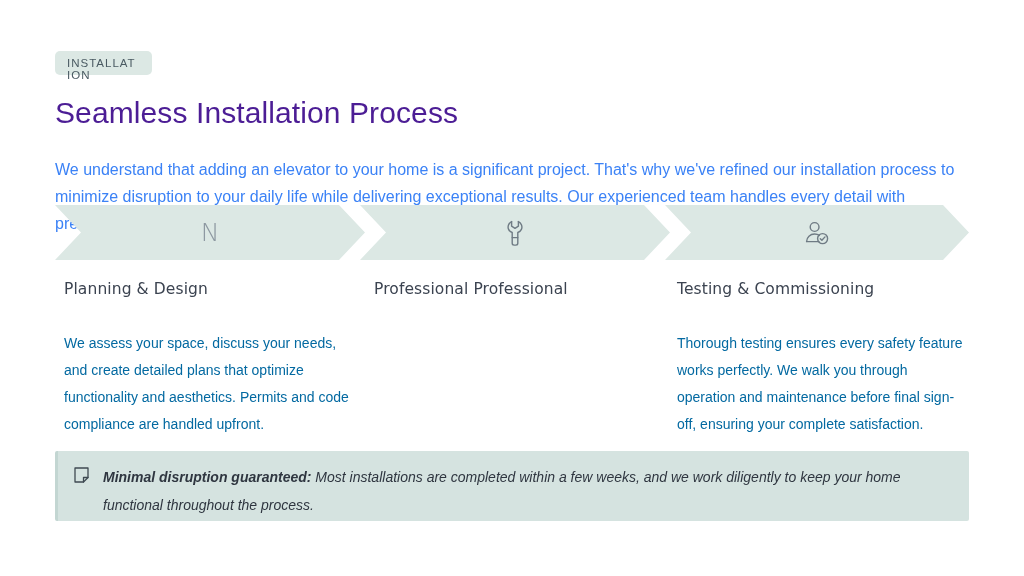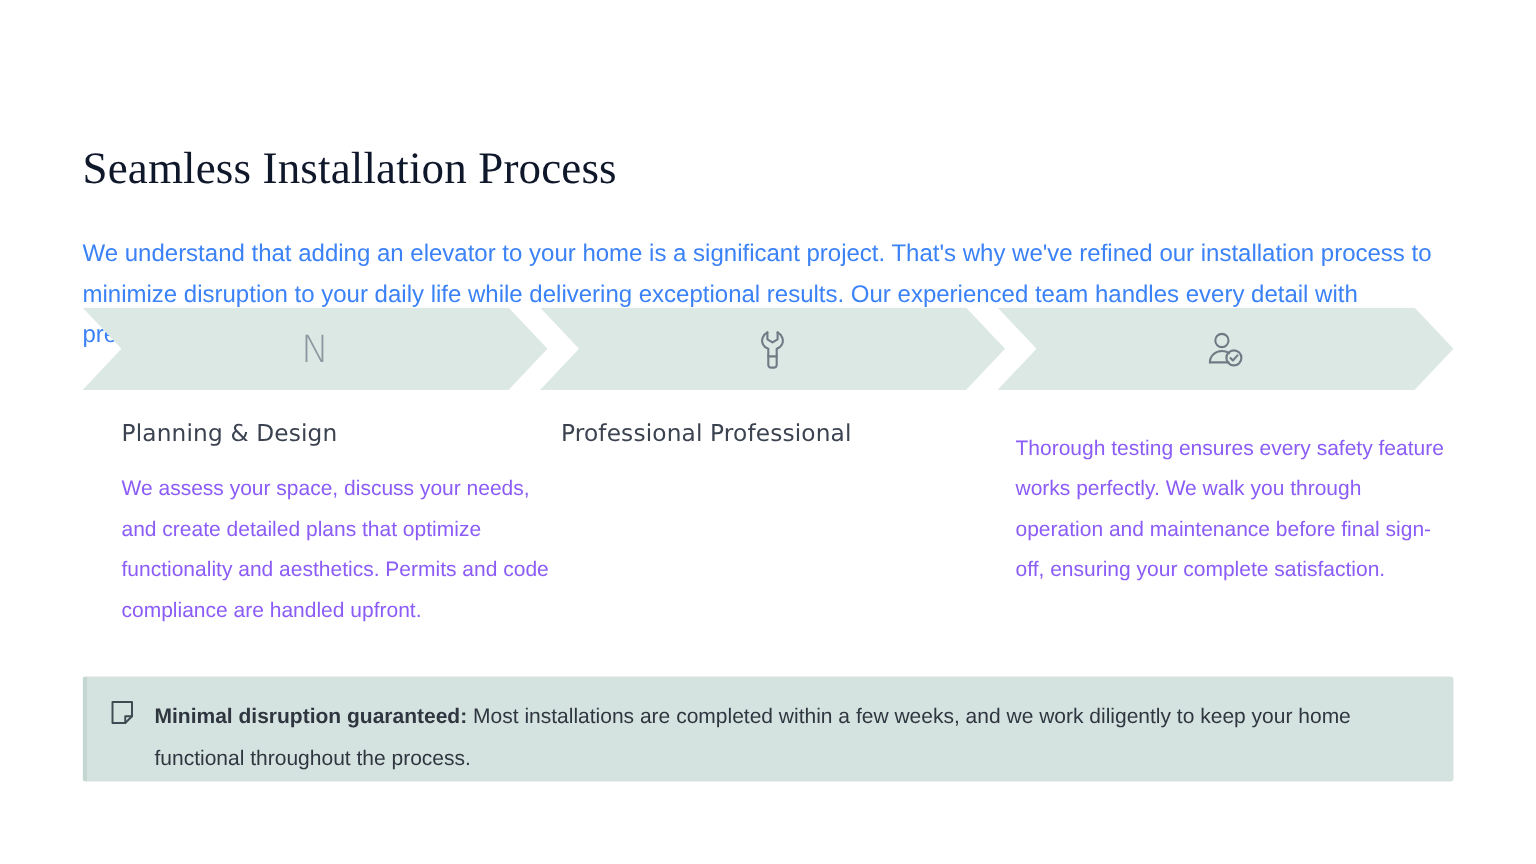--- a/index.html
+++ b/index.html
@@ -30,23 +30,23 @@
     font-family:"Liberation Sans", sans-serif;
   }
 
   
   .title {
     position:absolute; left:55px; top:89px;
     width:620px; height:38px;
     font-size:30px;
     line-height:47px;
     font-weight:400;
-    color:#0f172a;
+    color:#4c1d95;
     letter-spacing:0.1px;
-    font-family:Liberation Serif, serif;
+    font-family:Liberation Sans, sans-serif;
     white-space:normal;
     overflow:visible;
   }
 
   
   .intro {
     position:absolute; left:55px; top:156px;
     width:910px;
     font-size:16px;
     line-height:27px;
@@ -74,64 +74,68 @@
   .chev-icon.i2 { left:305px; width:310px; }
   .chev-icon.i3 { left:610px; width:304px; }
   .glyph-n {
     font-family:"DejaVu Sans", sans-serif;
     font-size:25px; color:#8d98a1; font-weight:300; line-height:1;
   }
 
   
   .cols { position:absolute; left:55px; top:276px; width:914px; }
   .col { position:absolute; top:0; width:288px; }
-  .col-1 { left:26px; }
+  .col-1 { left:9px; }
   .col-2 { left:319px; }
   .col-3 { left:622px; }
   .col-head {
     height:27px;
     font-size:15.5px;
     line-height:27px;
     color:#3b4350;
     font-family:"DejaVu Sans", sans-serif;
     letter-spacing:0.1px;
     overflow:visible;
     white-space:normal;
   }
   .col-body {
-    margin-top:9px;
+    margin-top:27px;
     font-size:14px;
     line-height:27px;
-    color:#8b5cf6;
+    color:#0369a1;
   }
 
   
   .callout {
     position:absolute; left:55px; top:451px;
     width:914px; height:70px;
     background:#d5e3e0;
     border-left:3px solid #c3d6d2;
     border-radius:2px;
     display:flex;
     align-items:flex-start;
     padding:12px 10px 0 16px;
+    font-style:italic;
   }
   .callout-icon { flex:0 0 auto; margin-top:4px; margin-right:14px; color:#3f4a52; }
   .callout-text {
     font-size:14px;
     line-height:28px;
     color:#2f3640;
   }
   .callout-text b { font-weight:700; }
 </style>
 </head>
 <body>
 
 <div class="page">
 
+  <div class="badge-wrap">
+    <span class="badge">INSTALLATION</span>
+  </div>
 
   <div class="title">Seamless Installation Process</div>
 
   <div class="intro">We understand that adding an elevator to your home is a significant project. That's why we've refined our installation process to minimize disruption to your daily life while delivering exceptional results. Our experienced team handles every detail with precision and care.</div>
 
   <div class="steps">
     <div class="chev chev-1"></div>
     <div class="chev chev-2"></div>
     <div class="chev chev-3"></div>
 
@@ -160,20 +164,21 @@
 
   <div class="cols">
     <div class="col col-1">
       <div class="col-head">Planning &amp; Design</div>
       <div class="col-body">We assess your space, discuss your needs, and create detailed plans that optimize functionality and aesthetics. Permits and code compliance are handled upfront.</div>
     </div>
     <div class="col col-2">
       <div class="col-head">Professional Professional</div>
     </div>
     <div class="col col-3">
+      <div class="col-head">Testing &amp; Commissioning</div>
       <div class="col-body">Thorough testing ensures every safety feature works perfectly. We walk you through operation and maintenance before final sign-off, ensuring your complete satisfaction.</div>
     </div>
   </div>
 
   <div class="callout">
     <span class="callout-icon">
       <svg width="15" height="16" viewBox="0 0 15 16" fill="none" stroke="#3f4a52" stroke-width="1.3" stroke-linejoin="round" stroke-linecap="round">
         <path d="M1 1 L14 1 L14 10.5 L9.5 15 L1 15 Z"></path>
         <path d="M14 10.5 L9.5 10.5 L9.5 15"></path>
       </svg>

